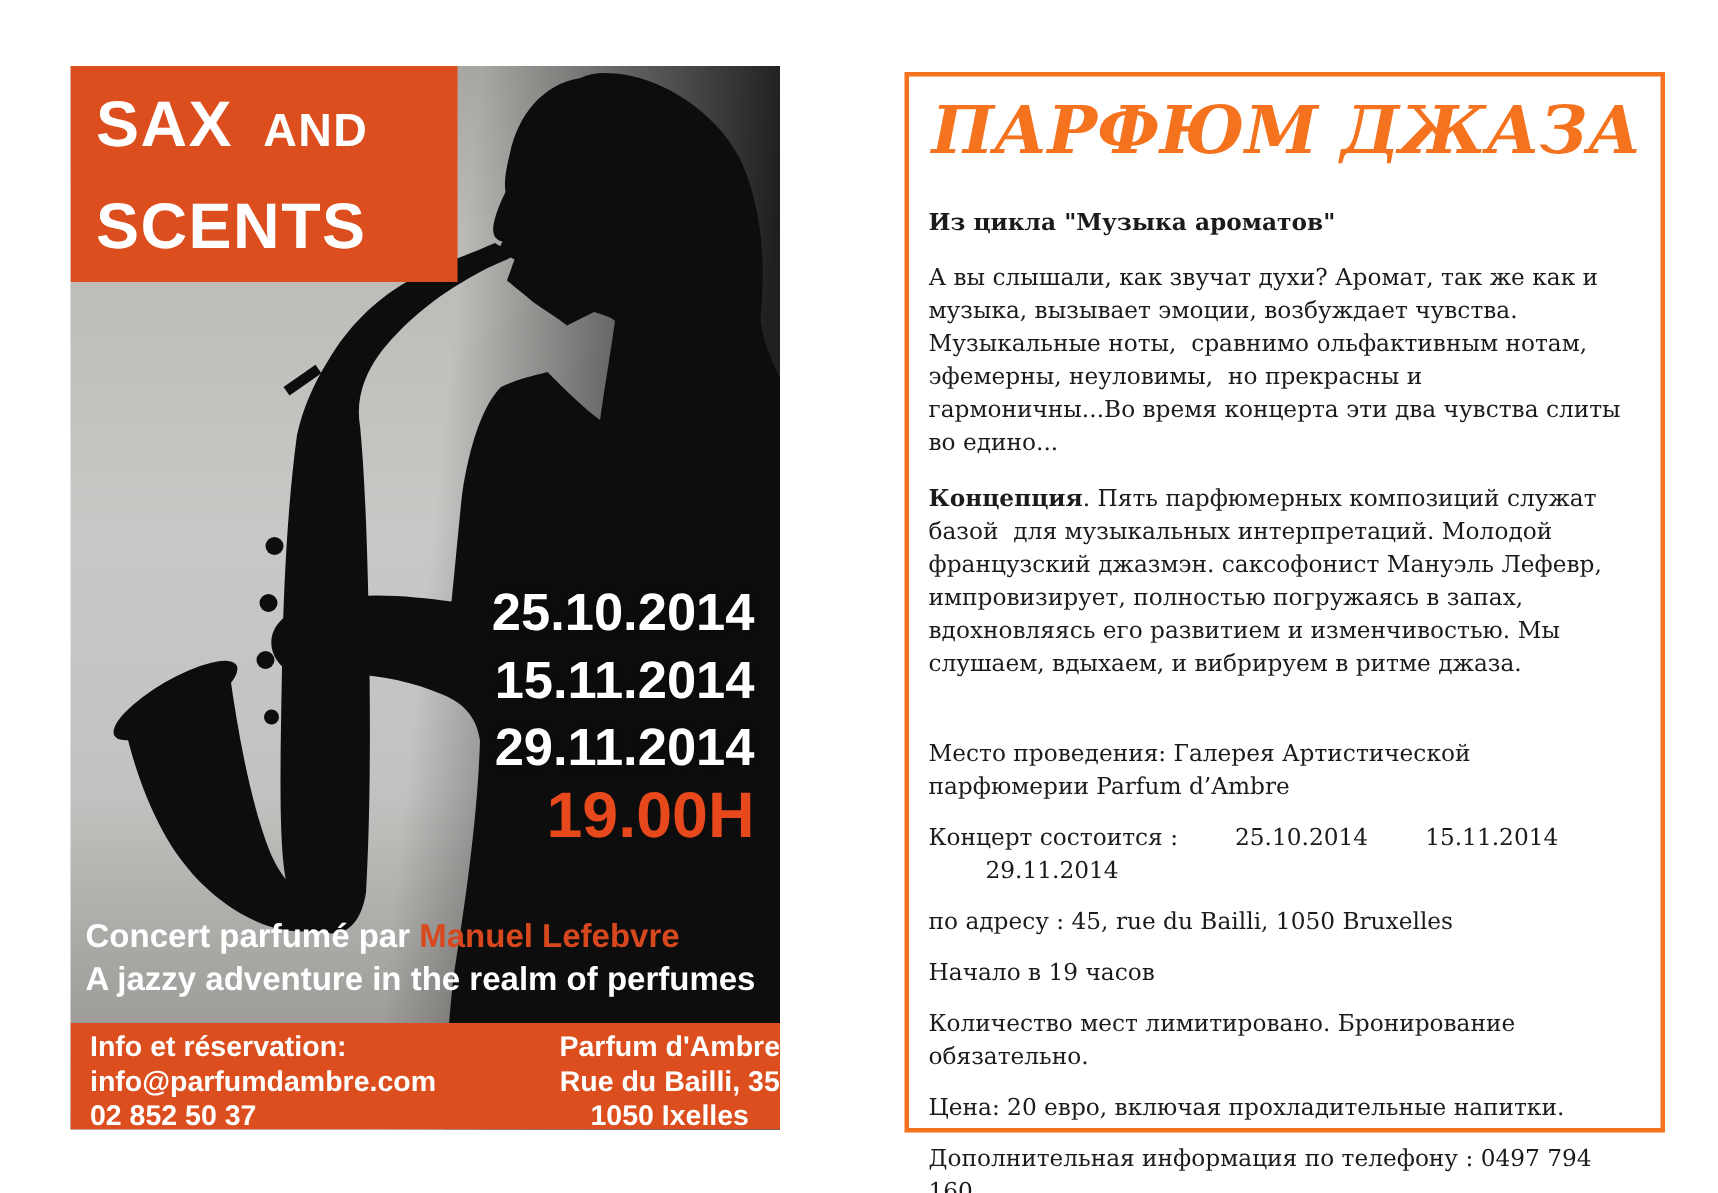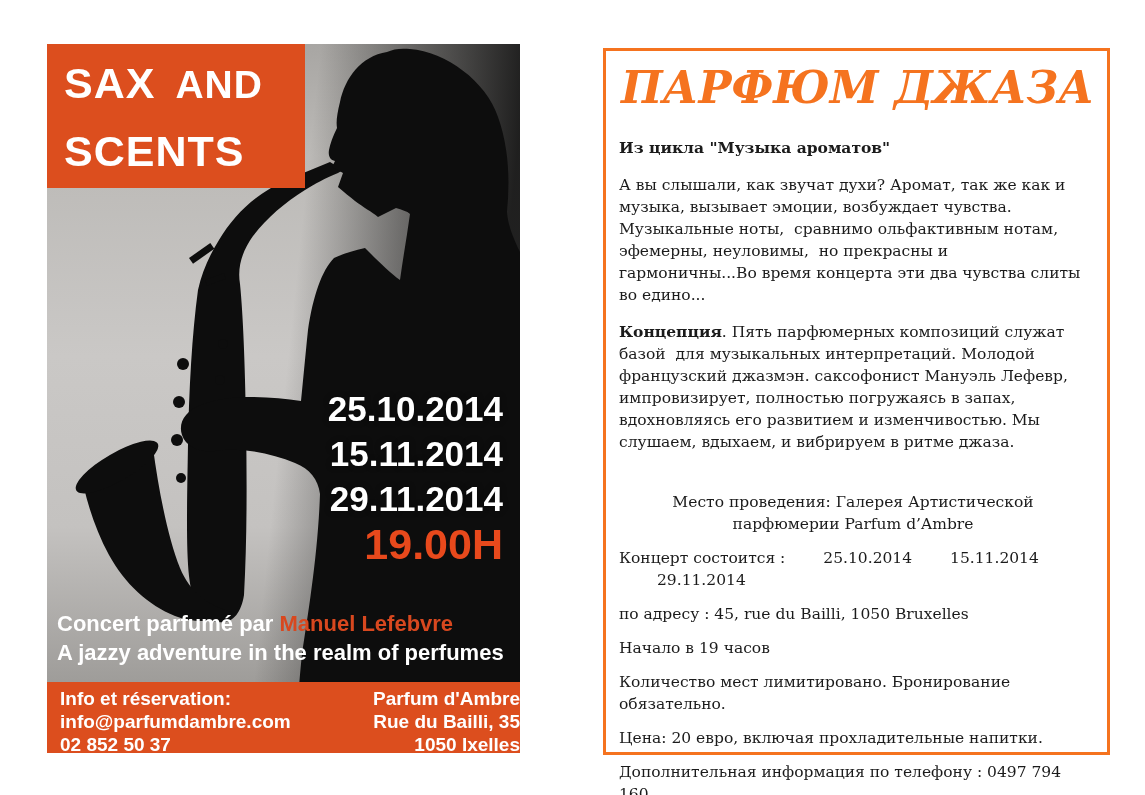--- a/index.html
+++ b/index.html
@@ -16,58 +16,58 @@
   }
   .sax-art{position:absolute;left:0;top:0;width:473px;height:709px;}
   .sax-art path,.sax-art ellipse,.sax-art circle,.sax-art rect{fill:#0d0d0d;}
 
   .poster-title-box{
     position:absolute;left:0;top:0;width:258px;height:144px;
     background:#DC4E1E;color:#ffffff;padding:10px 0 0 17px;
   }
   .pt-line{font-weight:bold;line-height:58px;white-space:nowrap;letter-spacing:1px;}
   .pt-main{font-size:43px;}
-  .pt-sub{font-size:39px;margin-left:20px;}
+  .pt-sub{font-size:31px;margin-left:20px;}
 
   .poster-dates{
     position:absolute;top:342px;right:17px;text-align:right;
     color:#ffffff;font-weight:bold;font-size:35px;line-height:45px;
     text-shadow:0 0 6px rgba(0,0,0,0.35);
   }
   .poster-time{color:#E8491C;font-size:43px;line-height:46px;text-shadow:none;}
 
   .poster-tagline{
     position:absolute;left:10px;top:565px;width:460px;
     color:#ffffff;font-weight:bold;font-size:22px;line-height:29px;white-space:nowrap;
   }
   .tag-name{color:#D8481F;}
 
   .poster-footer{
     position:absolute;left:0;bottom:0;width:473px;height:71px;
     background:#DC4E1E;color:#ffffff;font-weight:bold;font-size:19px;line-height:23px;
     padding:5px 0 0 13px;
   }
   .pf-left{float:left;text-align:left;}
-  .pf-right{float:right;text-align:right;}
+  .pf-right{float:right;text-align:center;}
 
   
   .flyer{
     position:absolute;left:603px;top:48px;width:507px;height:707px;
     border:3px solid #F5731F;background:#ffffff;
     padding:10px 20px 0 13px;
     font-family:"DejaVu Serif","Liberation Serif",serif;
     color:#1b1b1b;font-size:15.5px;line-height:22px;
   }
   .flyer-title{
     color:#F5731F;font-weight:bold;font-style:italic;
     font-size:44px;line-height:50px;white-space:nowrap;margin:2px 0 0 2px;
   }
   .f-sub{font-weight:bold;margin-top:24px;}
   .f-p{margin-top:15px;white-space:pre-wrap;}
-  .f-venue{margin-top:38px;text-align:center;}
+  .f-venue{margin-top:38px;}
   .f-line{margin-top:12px;}
   .f-bold{font-weight:bold;}
   .f-date{display:inline-block;margin-left:38px;}
 </style>
 </head>
 <body>
 
 <div class="poster">
 
   <svg class="sax-art" viewBox="0 0 473 709" aria-hidden="true">

